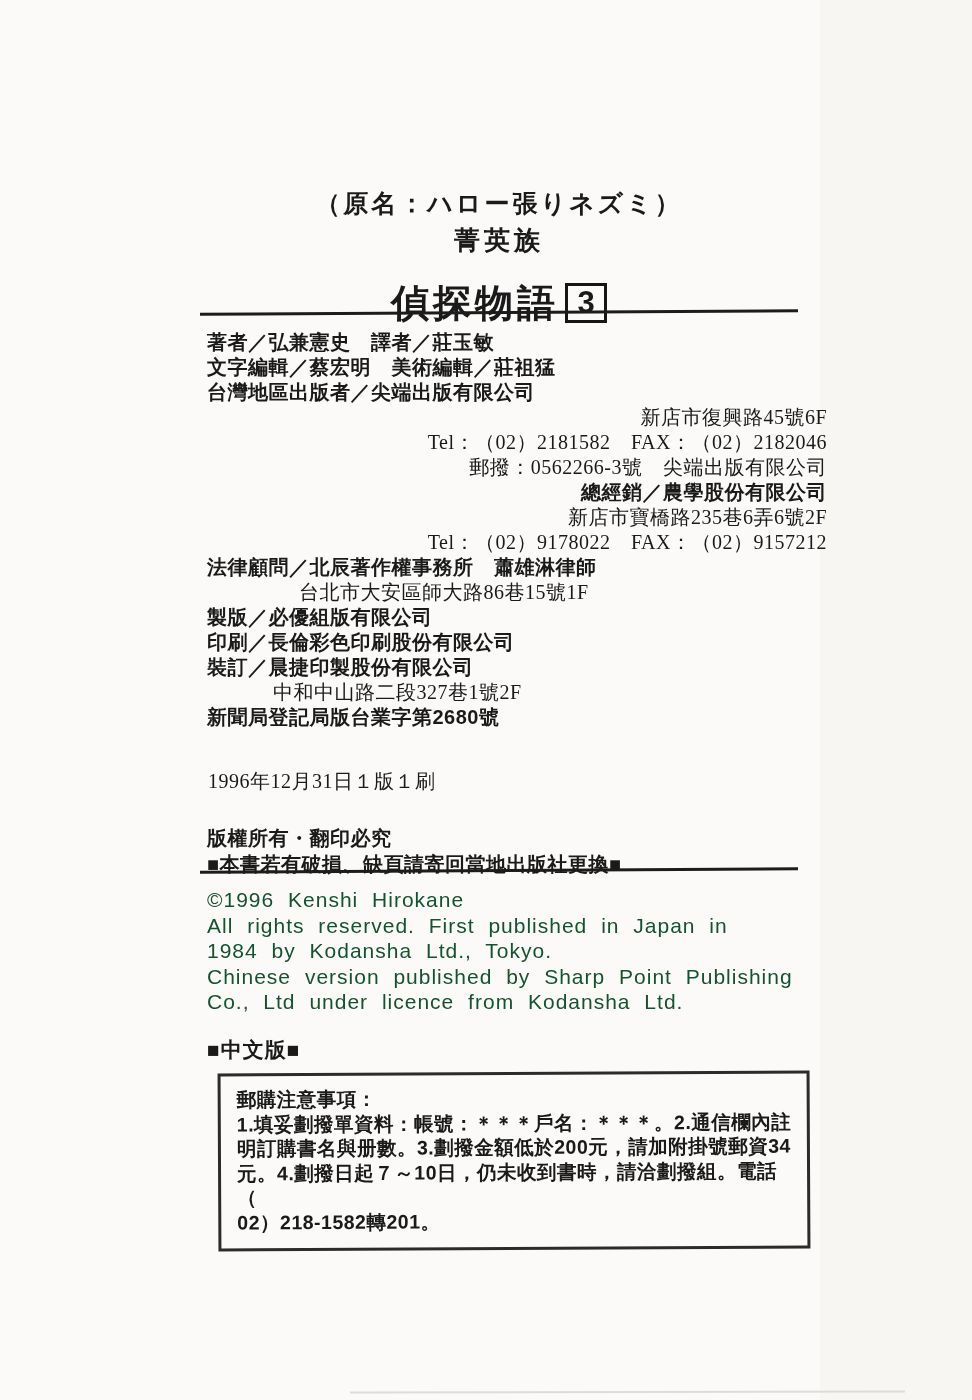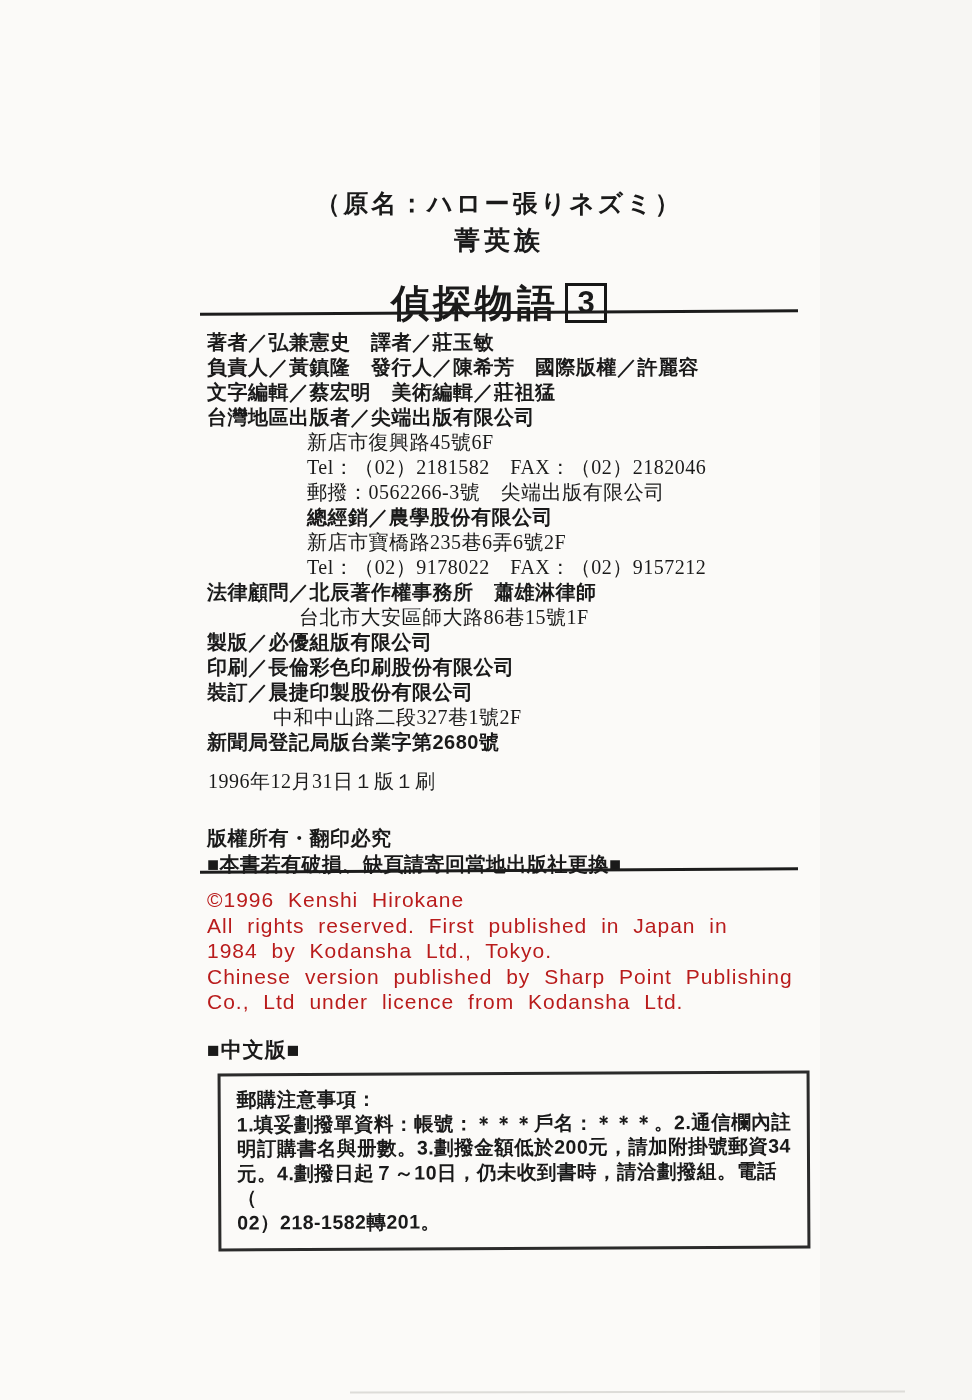--- a/index.html
+++ b/index.html
@@ -65,21 +65,21 @@
     left: 207px; top: 330px; width: 620px;
     font-size: 20px;
     line-height: 25px;
     letter-spacing: 0.5px;
   }
   .credits .row { white-space: nowrap; }
   .em {
     font-family: "Liberation Sans", sans-serif;
     font-weight: 700;
   }
-  .ind-1 { margin-left: 100px; }
+  .ind-1 { margin-left: 40px; text-align: right; }
   .ind-2 { margin-left: 92px; }
   .ind-3 { margin-left: 66px; }
   
   .edition {
     position: absolute;
     left: 208px; top: 768px;
     font-size: 20px;
     letter-spacing: 0.5px;
   }
   .rights-zh {
@@ -94,21 +94,21 @@
   }
   
   .copyright-en {
     position: absolute;
     left: 207px; top: 887px; width: 620px;
     font-family: "Liberation Sans", sans-serif;
     font-size: 21px;
     line-height: 25.5px;
     letter-spacing: 1px;
     word-spacing: 7px;
-    color: #b91c1c;
+    color: #14532d;
   }
   
   .cn-label {
     position: absolute;
     left: 207px; top: 1036px;
     font-family: Liberation Sans, sans-serif;
     font-weight: 700;
     font-size: 21px;
     letter-spacing: 1px;
   }
@@ -144,21 +144,20 @@
     <div class="title-series">菁英族</div>
     <div class="title-main"><span>偵探物語</span><span class="volume-badge">3</span></div>
   </div>
 
   <div class="rule rule-top"></div>
 
   <div class="credits">
 
       <div class="row em">著者／弘兼憲史　譯者／莊玉敏</div>
 
-      <div class="row em">負責人／黃鎮隆　發行人／陳希芳　國際版權／許麗容</div>
 
       <div class="row em">文字編輯／蔡宏明　美術編輯／莊祖猛</div>
 
       <div class="row em">台灣地區出版者／尖端出版有限公司</div>
 
       <div class="row ind-1">新店市復興路45號6F</div>
 
       <div class="row ind-1">Tel：（02）2181582　FAX：（02）2182046</div>
 
       <div class="row ind-1">郵撥：0562266-3號　尖端出版有限公司</div>

